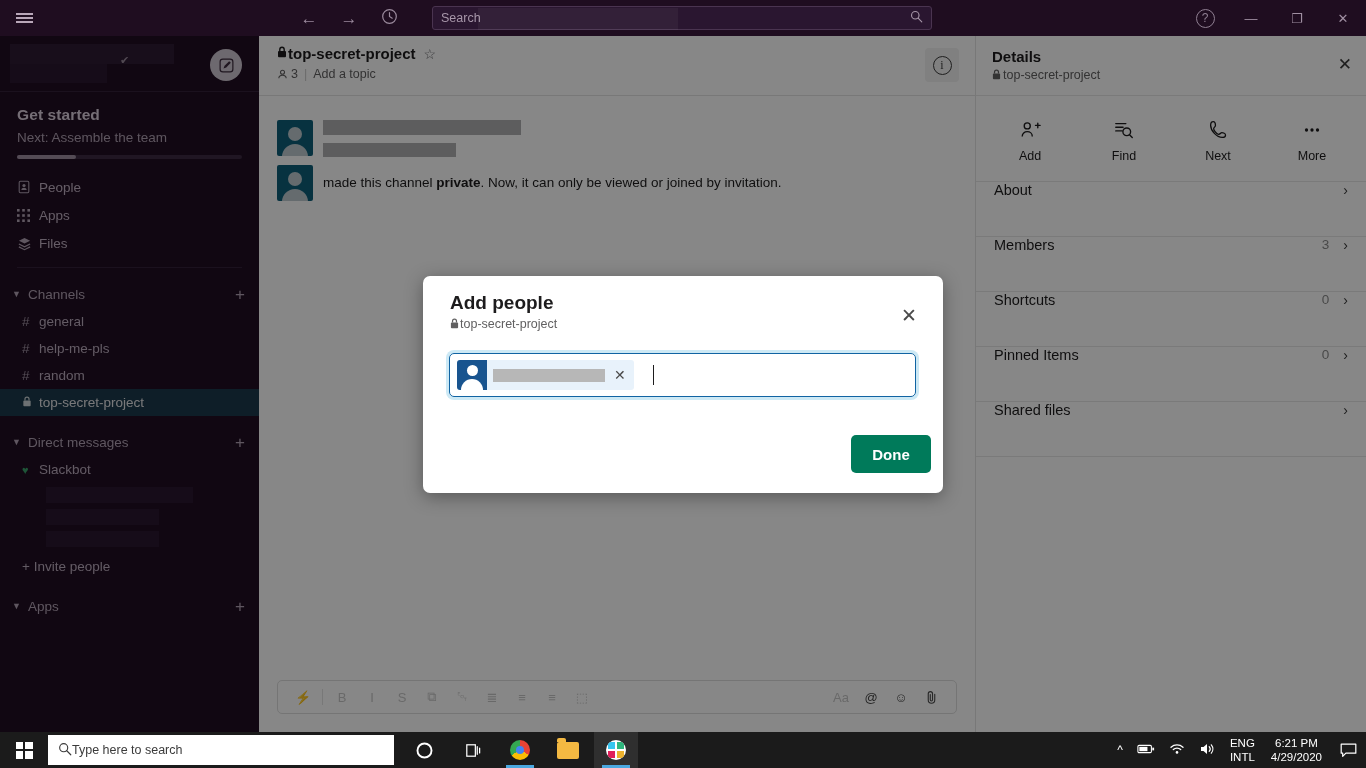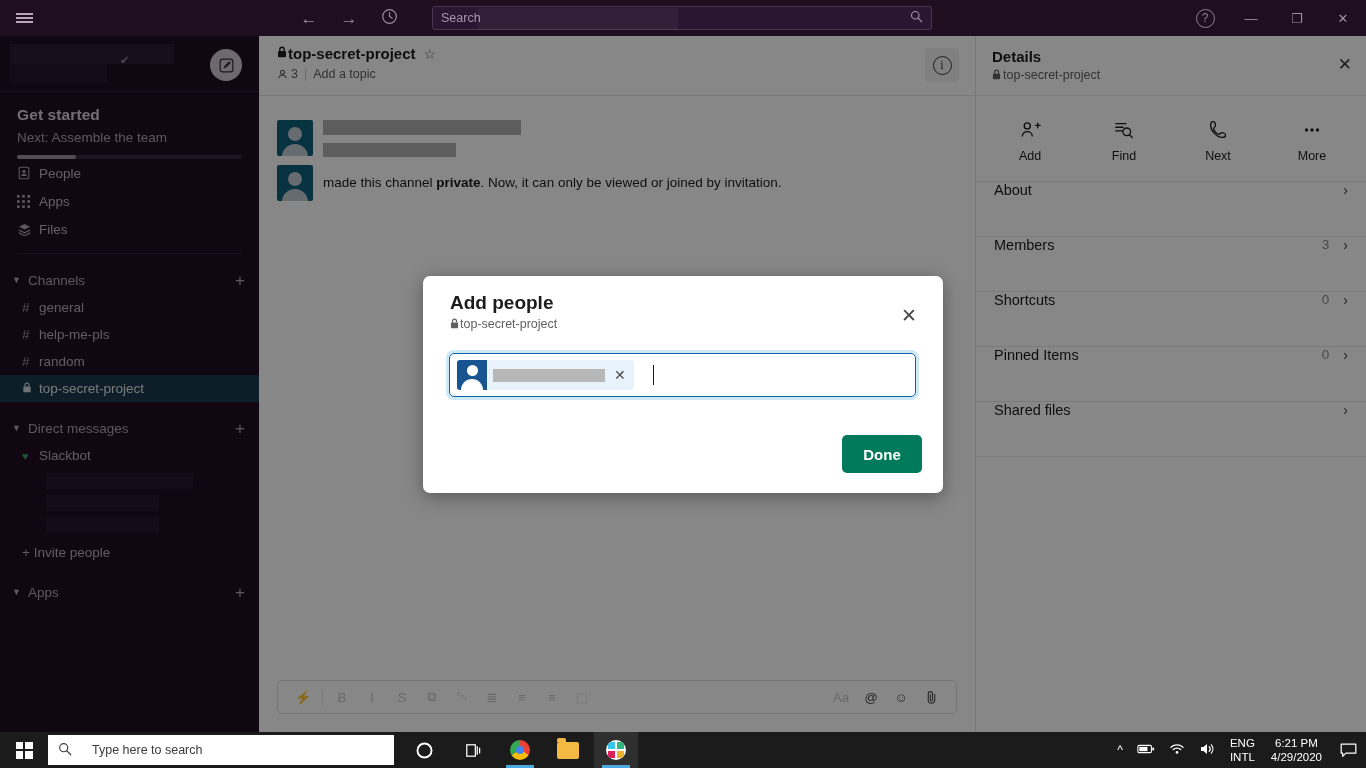--- a/index.html
+++ b/index.html
@@ -49,21 +49,21 @@
   .compose-btn {
     position:absolute; right: 17px; top: 13px; width: 32px; height:32px; border-radius:50%;
     background:#cfc6d1; display:flex; align-items:center; justify-content:center;
   }
   .get-started { padding: 14px 17px 0 17px; }
   .gs-title { font-size: 15.5px; font-weight: bold; color: #ded0df; letter-spacing: .1px; }
   .gs-sub { font-size: 13.5px; color: #b0a0b2; margin-top: 6px; }
   .gs-bar { margin-top: 10px; height: 4px; background:#3d2a42; border-radius:2px; position:relative; }
   .gs-bar i { position:absolute; left:0; top:0; height:4px; border-radius:2px; background:#9f8fa1; }
 
-  .nav-list { }
+  .nav-list { margin-top: 14px; }
   .nav-item { height: 28px; display:flex; align-items:center; padding: 0 17px; font-size:13.5px; color:#c0b0c2; }
   .nav-item .ni { width: 22px; display:flex; align-items:center; color:#b4a4b6; }
 
   .sec-divider { margin: 10px 17px 0 17px; border-top: 1px solid #33203a; }
 
   .group { margin-top: 12px; }
   .group-head { display:flex; align-items:center; height: 28px; padding: 0 14px 0 12px; color:#b3a3b5; font-size:13.5px; }
   .caret { width:16px; font-size:9px; color:#b3a3b5; }
   .group-head .g-label { flex:1; }
   .plus { color:#b3a3b5; font-size:17px; line-height:1; }
@@ -143,34 +143,34 @@
     display:flex; align-items:center; padding: 0 7px;
   }
   .pill { height: 30px; background:#e8f2fb; border-radius:3px; display:flex; align-items:center; padding-right:5px; overflow:hidden; }
   .pill .p-av { width:30px; height:30px; background:#18548f; position:relative; flex:0 0 30px; overflow:hidden; }
   .pill .p-av .head { position:absolute; left:10px; top:5px; width:11px; height:11px; border-radius:50%; background:#fff; }
   .pill .p-av .body { position:absolute; left:4px; top:19px; width:22px; height:15px; border-radius:11px 11px 0 0; background:#fff; }
   .pill .p-name { margin: 0 6px; width: 112px; height: 13px; background:#b7b7b7; }
   .pill .p-x { font-size:14px; color:#4a4a4a; padding: 0 3px; }
   .caret-bar { width:1.5px; height:20px; background:#1d1c1d; margin-left:19px; }
   .m-done {
-    position:absolute; right:21px; bottom:20px; width:80px; height:38px; border-radius:5px;
+    position:absolute; right:12px; bottom:20px; width:80px; height:38px; border-radius:5px;
     background:#007a5a; color:#fff; font-size:15px; font-weight:bold;
     display:flex; align-items:center; justify-content:center; border:none;
     font-family:"Liberation Sans", sans-serif;
   }
 
   
   .taskbar { position:absolute; left:0; top:732px; width:1366px; height:36px; background:#1b1b1b; display:flex; align-items:center; }
   .start { width:48px; height:36px; display:flex; align-items:center; justify-content:center; }
   .start .grid { width:17px; height:17px; display:grid; grid-template-columns:1fr 1fr; grid-template-rows:1fr 1fr; gap:2px; }
   .start .grid i { background:#fff; display:block; }
   .tb-search {
     width: 346px; height: 30px; background:#fff; display:flex; align-items:center;
-    padding: 0 10px; gap: 20px; color:#3b3b3b; font-size:12.5px;
+    padding: 0 10px; gap: 0; color:#3b3b3b; font-size:12.5px;
   }
   .tb-icons { display:flex; align-items:center; gap:4px; margin-left: 8px; }
   .tb-ico { width:44px; height:36px; display:flex; align-items:center; justify-content:center; color:#fff; position:relative; }
   .tb-ico.active::after { content:''; position:absolute; bottom:0; left:8px; right:8px; height:3px; background:#4aa8e0; }
   .tb-ico.hl { background:#2f2f2f; }
   .tray { position:absolute; right:0; display:flex; align-items:center; height:36px; color:#fff; font-size:11px; }
   .tray-ico { padding: 0 7px; font-size:12px; }
   .tray-lang { text-align:center; line-height:1.25; padding: 0 8px; font-size:11.5px; }
   .tray-clock { text-align:center; line-height:1.25; padding: 0 8px; font-size:11.5px; }
   .tray-action { width:36px; height:36px; display:flex; align-items:center; justify-content:center; }

